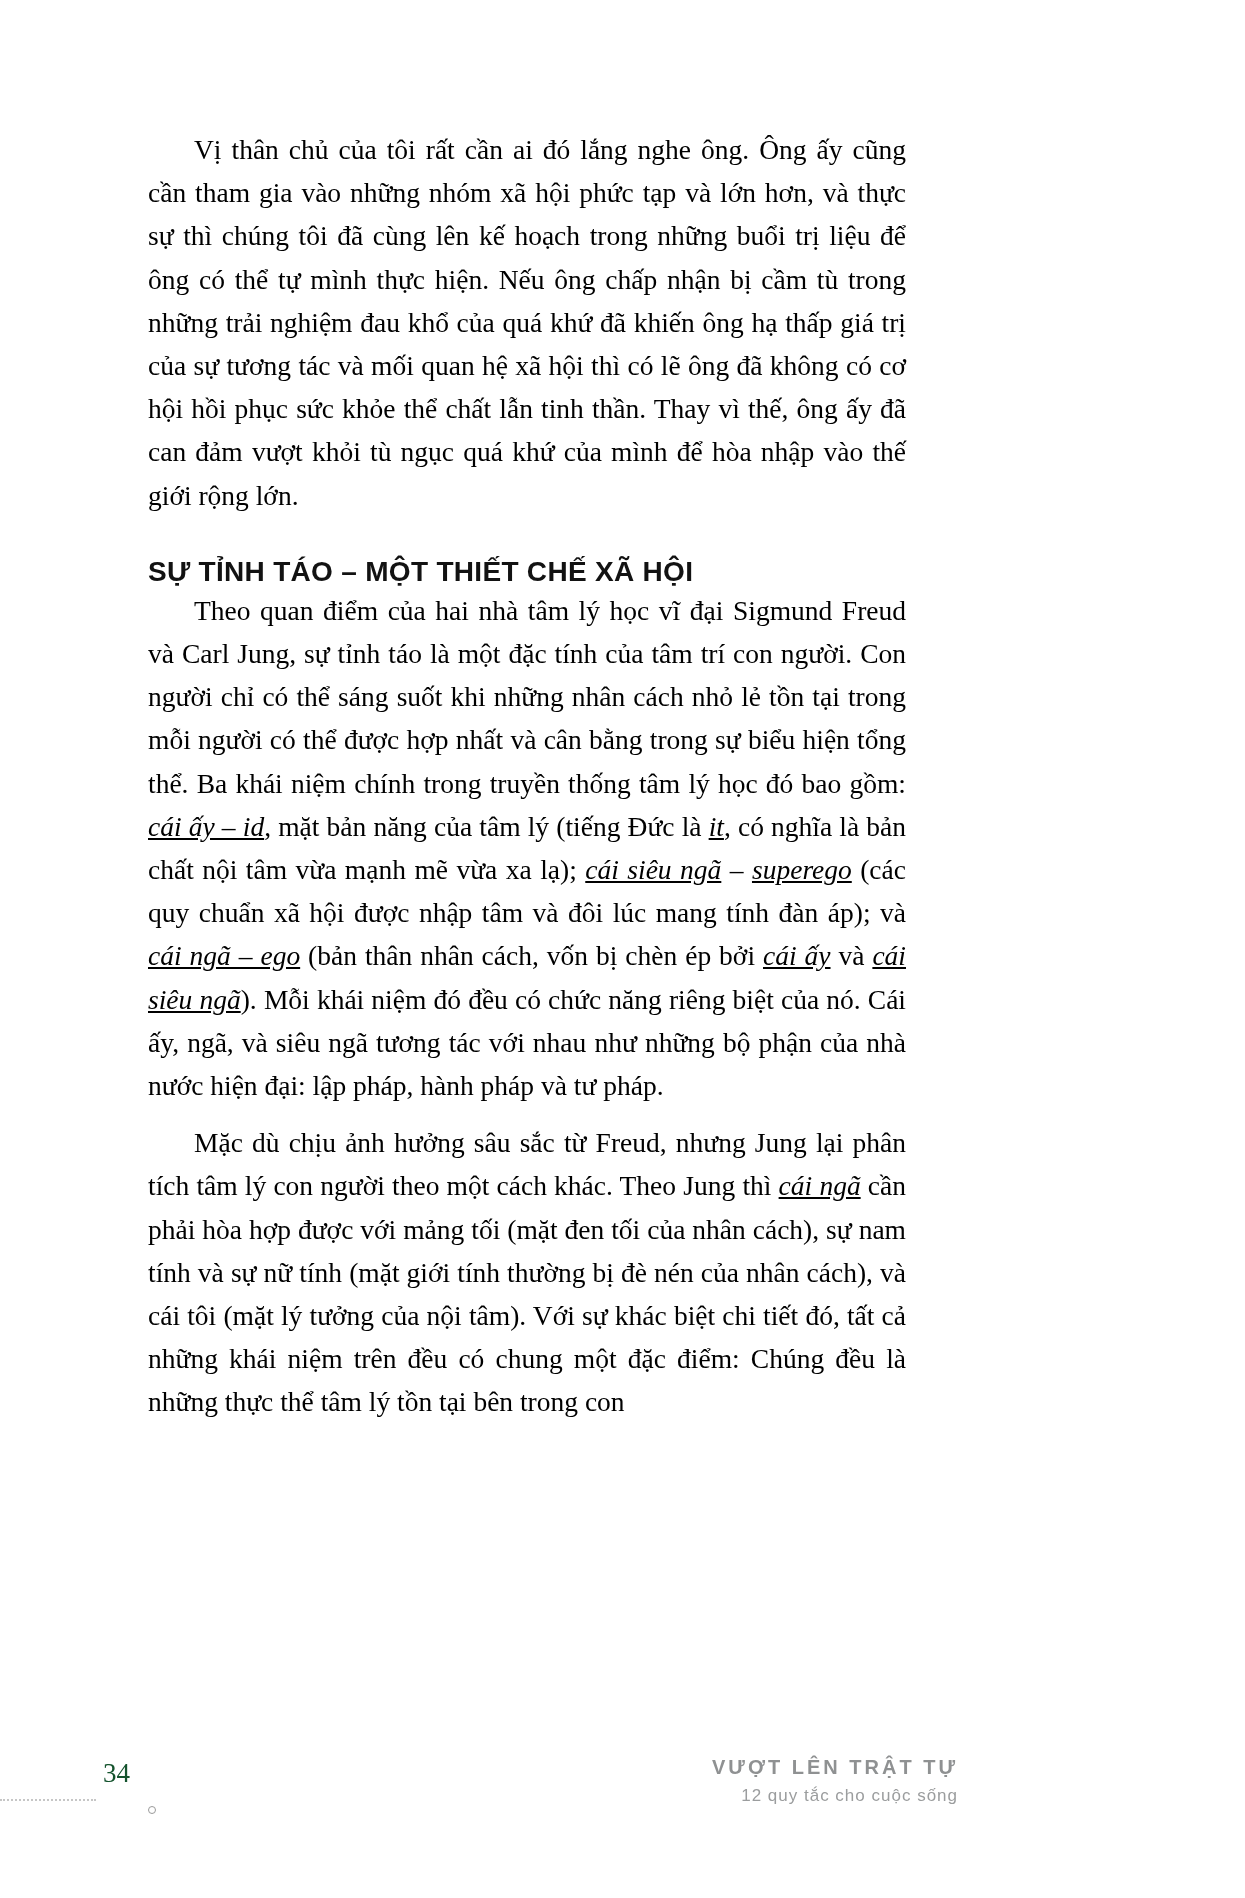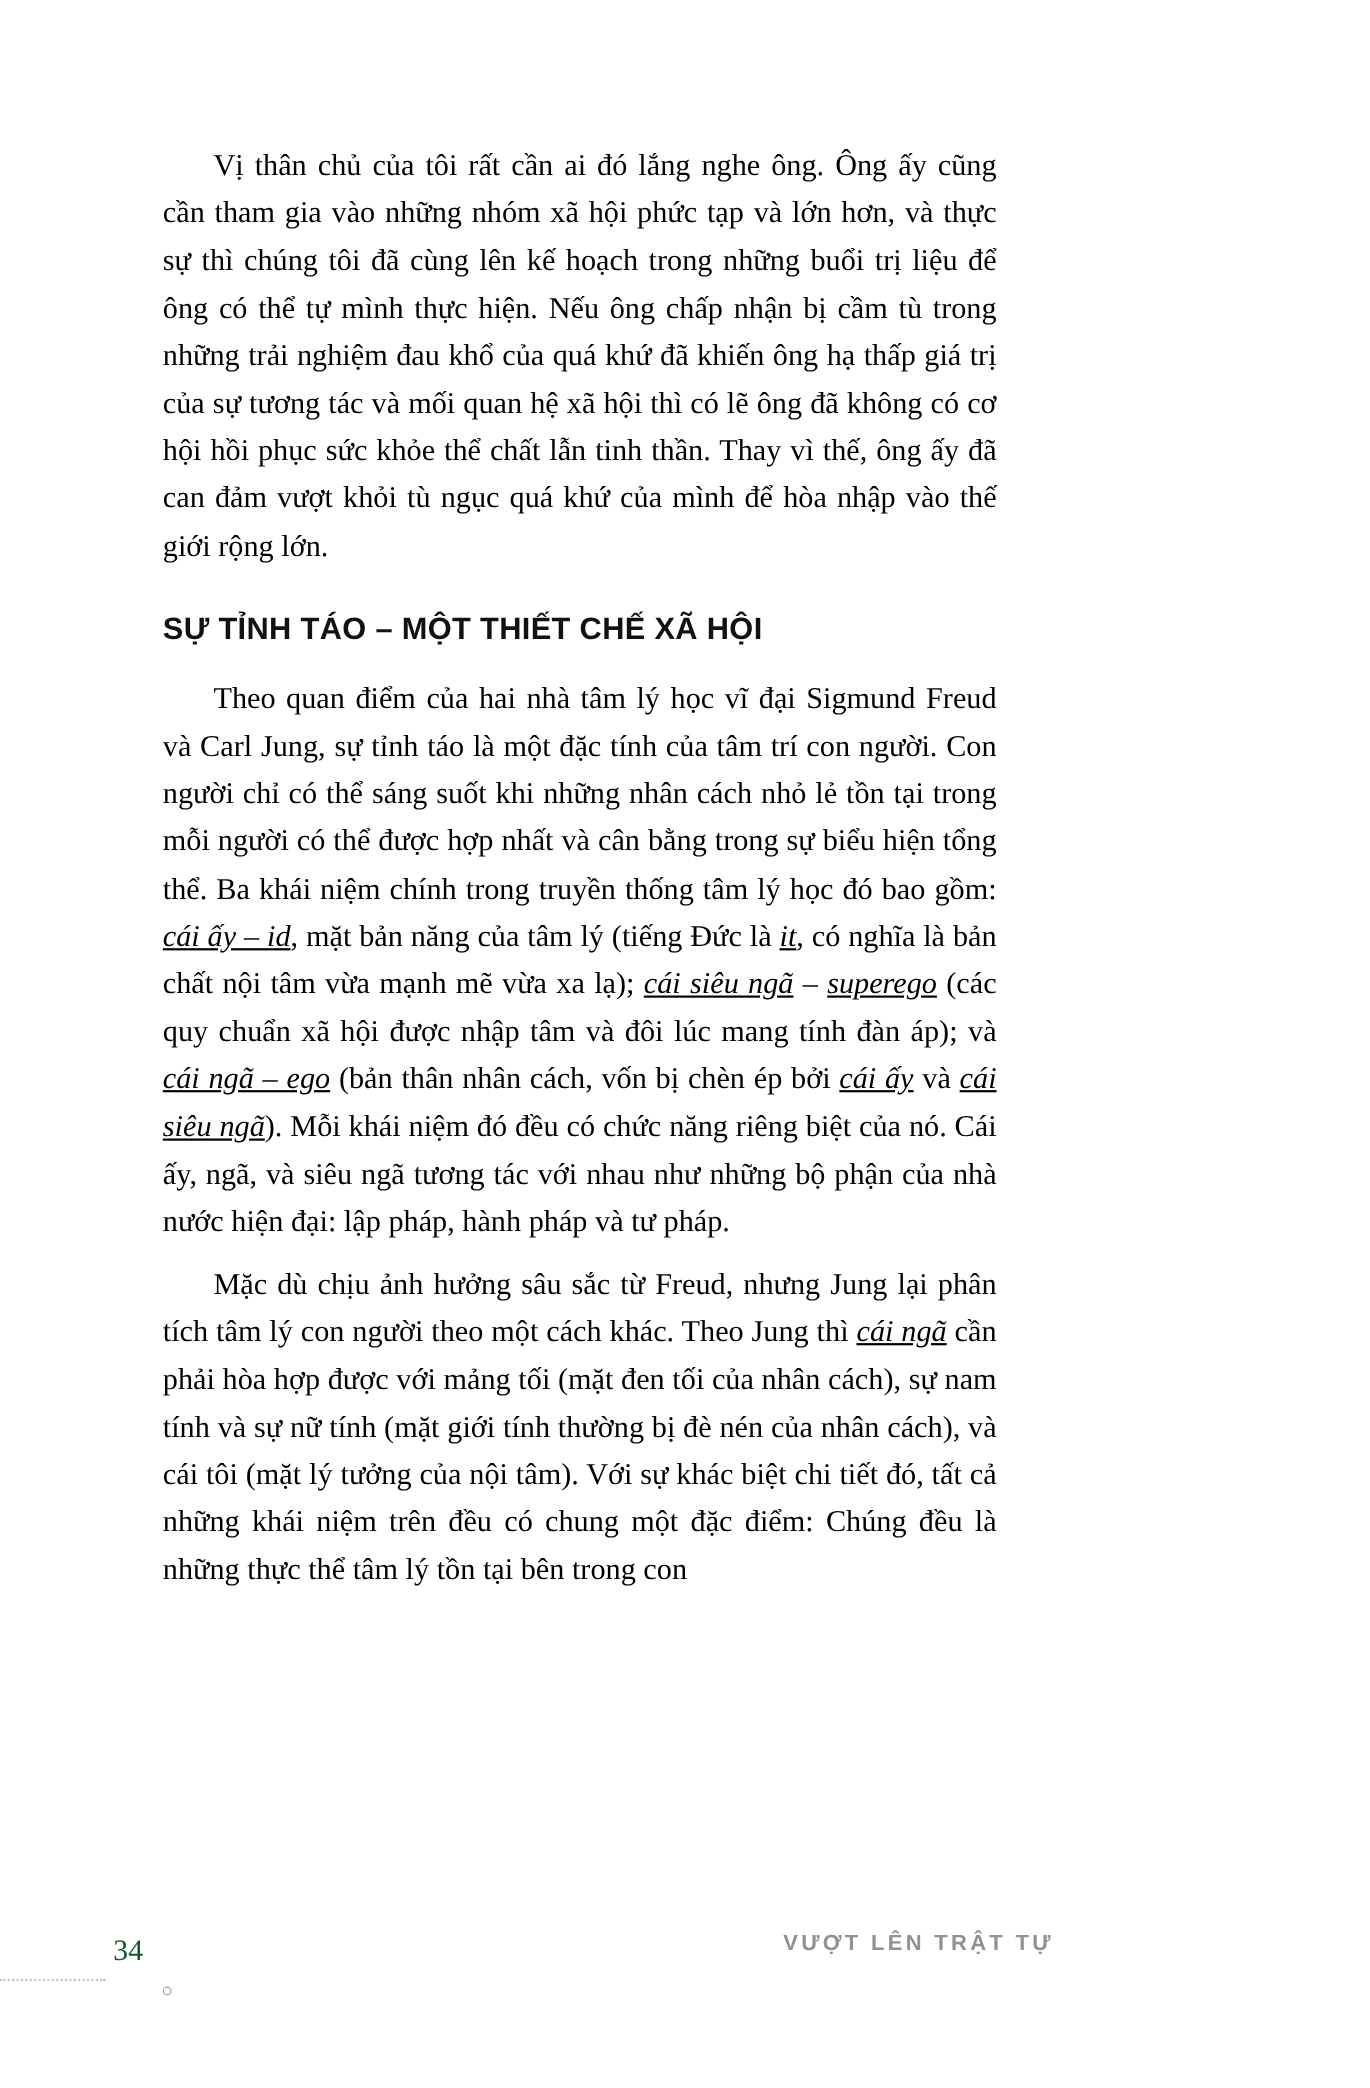--- a/index.html
+++ b/index.html
@@ -31,21 +31,20 @@
   }
   .paragraph .italic { font-style: italic; text-decoration: underline; }
   .section-heading {
     font-family: "Liberation Sans", sans-serif;
     font-weight: 700;
     font-size: 28px;
     line-height: 34px;
     letter-spacing: 0.3px;
     color: #121212;
     margin-top: 38px;
-    margin-bottom: 24px;
     text-align: left;
   }
   .footer-page-number {
     position: absolute;
     left: 103px;
     top: 1758px;
     font-size: 27px;
     color: #14532d;
     font-family: "Liberation Serif", "DejaVu Serif", serif;
   }
@@ -96,18 +95,19 @@
   <p class="paragraph"><span>Vị thân chủ của tôi rất cần ai đó lắng nghe ông. Ông ấy cũng cần tham gia vào những nhóm xã hội phức tạp và lớn hơn, và thực sự thì chúng tôi đã cùng lên kế hoạch trong những buổi trị liệu để ông có thể tự mình thực hiện. Nếu ông chấp nhận bị cầm tù trong những trải nghiệm đau khổ của quá khứ đã khiến ông hạ thấp giá trị của sự tương tác và mối quan hệ xã hội thì có lẽ ông đã không có cơ hội hồi phục sức khỏe thể chất lẫn tinh thần. Thay vì thế, ông ấy đã can đảm vượt khỏi tù ngục quá khứ của mình để hòa nhập vào thế giới rộng lớn.</span></p>
       <h2 class="section-heading">SỰ TỈNH TÁO – MỘT THIẾT CHẾ XÃ HỘI</h2>
       <p class="paragraph"><span>Theo quan điểm của hai nhà tâm lý học vĩ đại Sigmund Freud và Carl Jung, sự tỉnh táo là một đặc tính của tâm trí con người. Con người chỉ có thể sáng suốt khi những nhân cách nhỏ lẻ tồn tại trong mỗi người có thể được hợp nhất và cân bằng trong sự biểu hiện tổng thể. Ba khái niệm chính trong truyền thống tâm lý học đó bao gồm: </span><span class="italic">cái ấy – id</span><span>, mặt bản năng của tâm lý (tiếng Đức là </span><span class="italic">it</span><span>, có nghĩa là bản chất nội tâm vừa mạnh mẽ vừa xa lạ); </span><span class="italic">cái siêu ngã</span><span> – </span><span class="italic">superego</span><span> (các quy chuẩn xã hội được nhập tâm và đôi lúc mang tính đàn áp); và </span><span class="italic">cái ngã – ego</span><span> (bản thân nhân cách, vốn bị chèn ép bởi </span><span class="italic">cái ấy</span><span> và </span><span class="italic">cái siêu ngã</span><span>). Mỗi khái niệm đó đều có chức năng riêng biệt của nó. Cái ấy, ngã, và siêu ngã tương tác với nhau như những bộ phận của nhà nước hiện đại: lập pháp, hành pháp và tư pháp.</span></p>
       <p class="paragraph"><span>Mặc dù chịu ảnh hưởng sâu sắc từ Freud, nhưng Jung lại phân tích tâm lý con người theo một cách khác. Theo Jung thì </span><span class="italic">cái ngã</span><span> cần phải hòa hợp được với mảng tối (mặt đen tối của nhân cách), sự nam tính và sự nữ tính (mặt giới tính thường bị đè nén của nhân cách), và cái tôi (mặt lý tưởng của nội tâm). Với sự khác biệt chi tiết đó, tất cả những khái niệm trên đều có chung một đặc điểm: Chúng đều là những thực thể tâm lý tồn tại bên trong con</span></p>
     </div>
 
   <div class="footer-page-number">34</div>
 
   <div class="footer-running-title">
     <div class="footer-book-title">VƯỢT LÊN TRẬT TỰ</div>
+    <div class="footer-book-subtitle">12 quy tắc cho cuộc sống</div>
   </div>
 
   <div class="footer-dotted-line"></div>
   <div class="footer-ring"></div>
 
 </div>
 
 </body></html>

